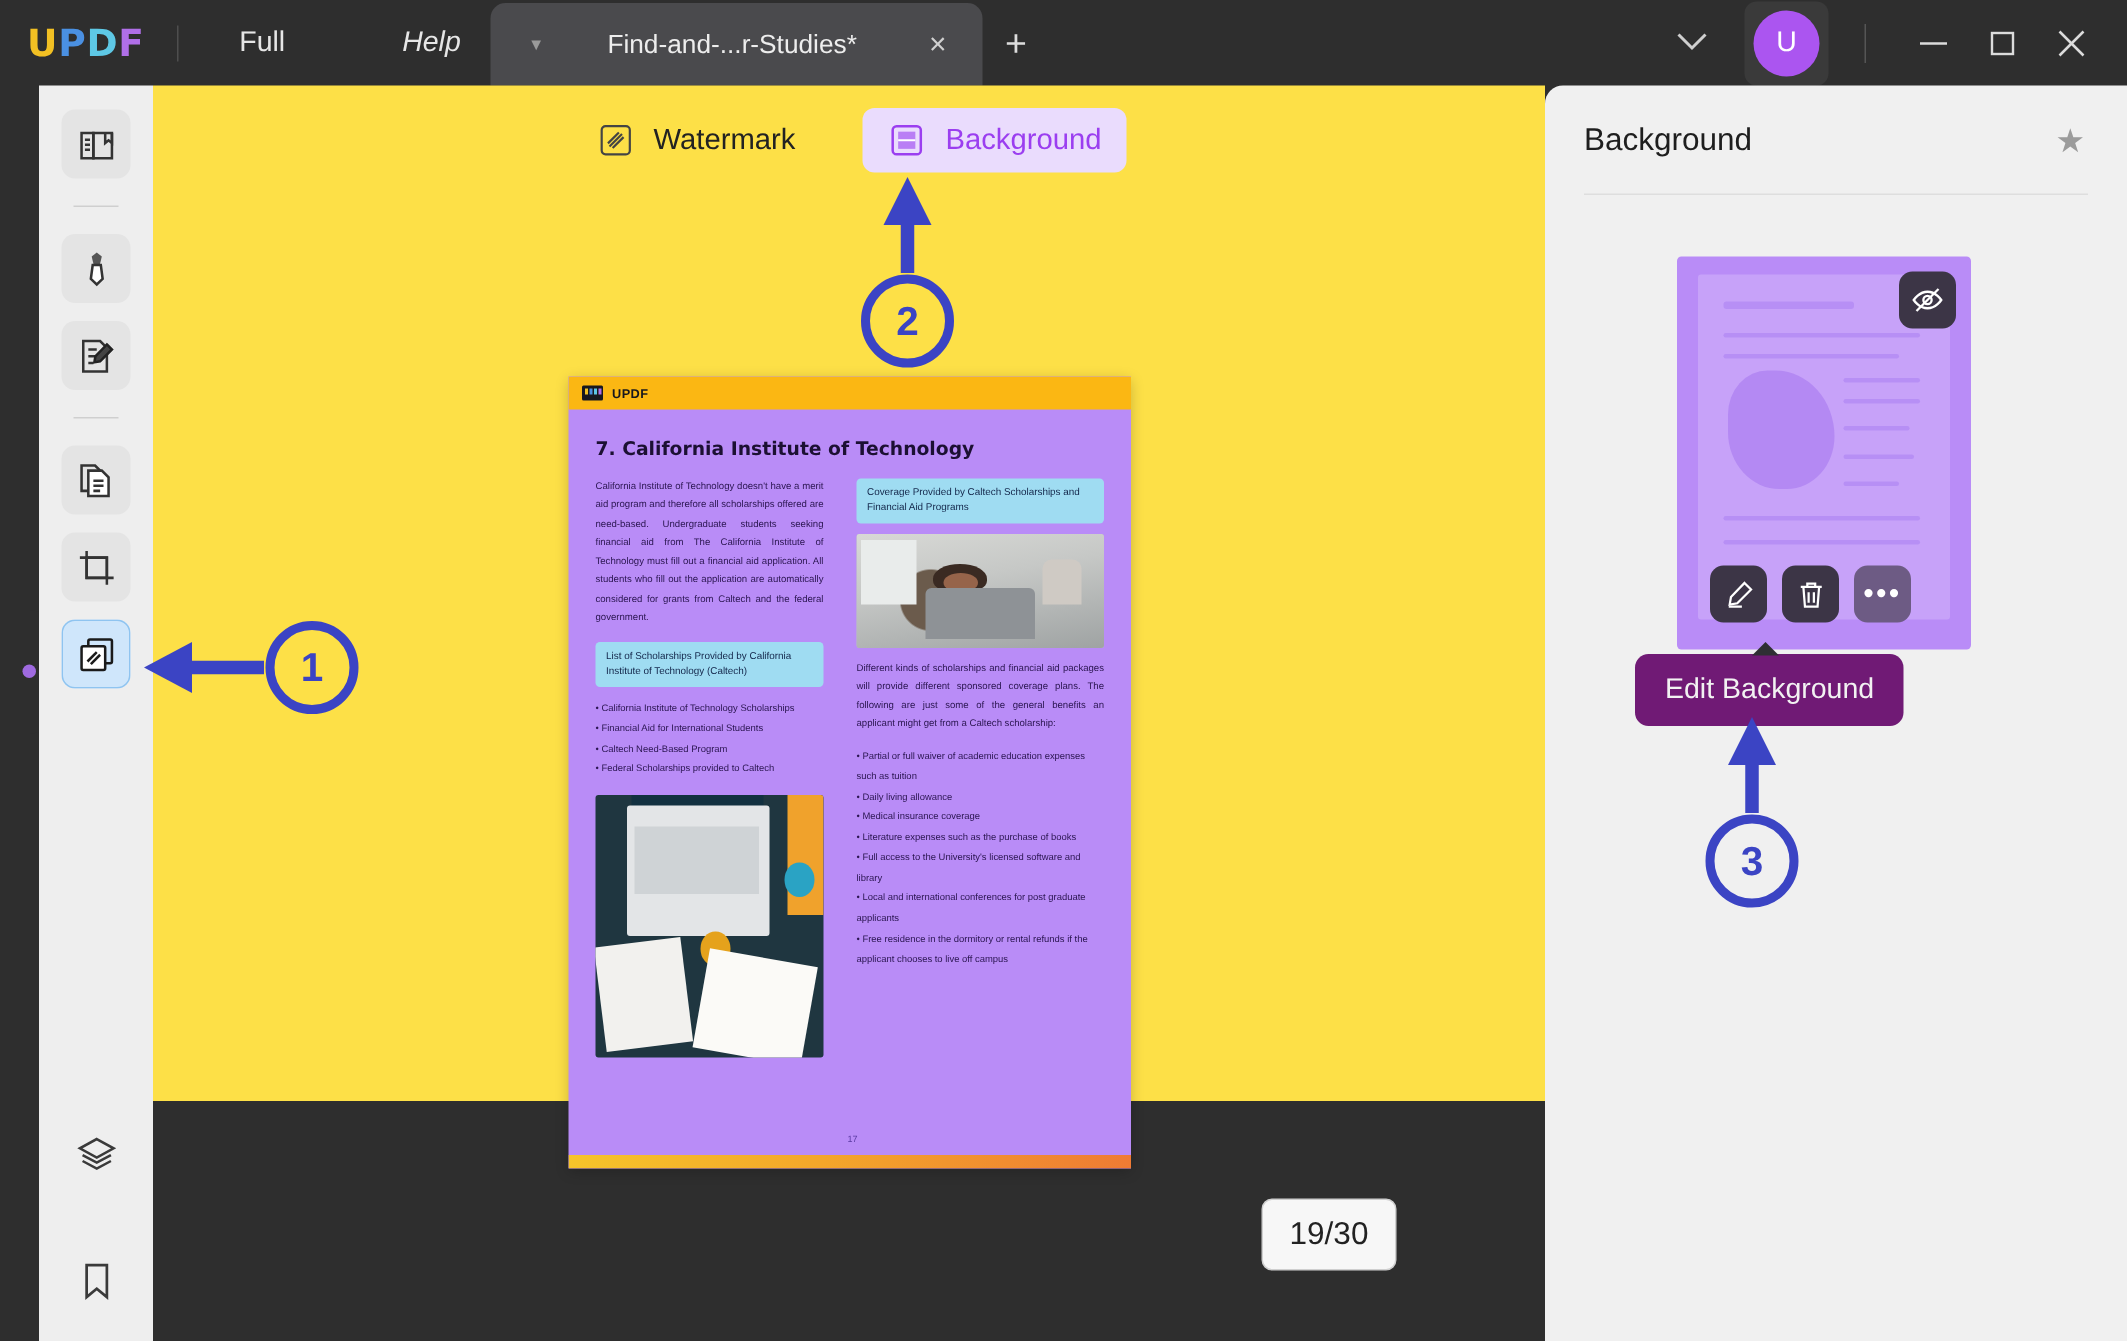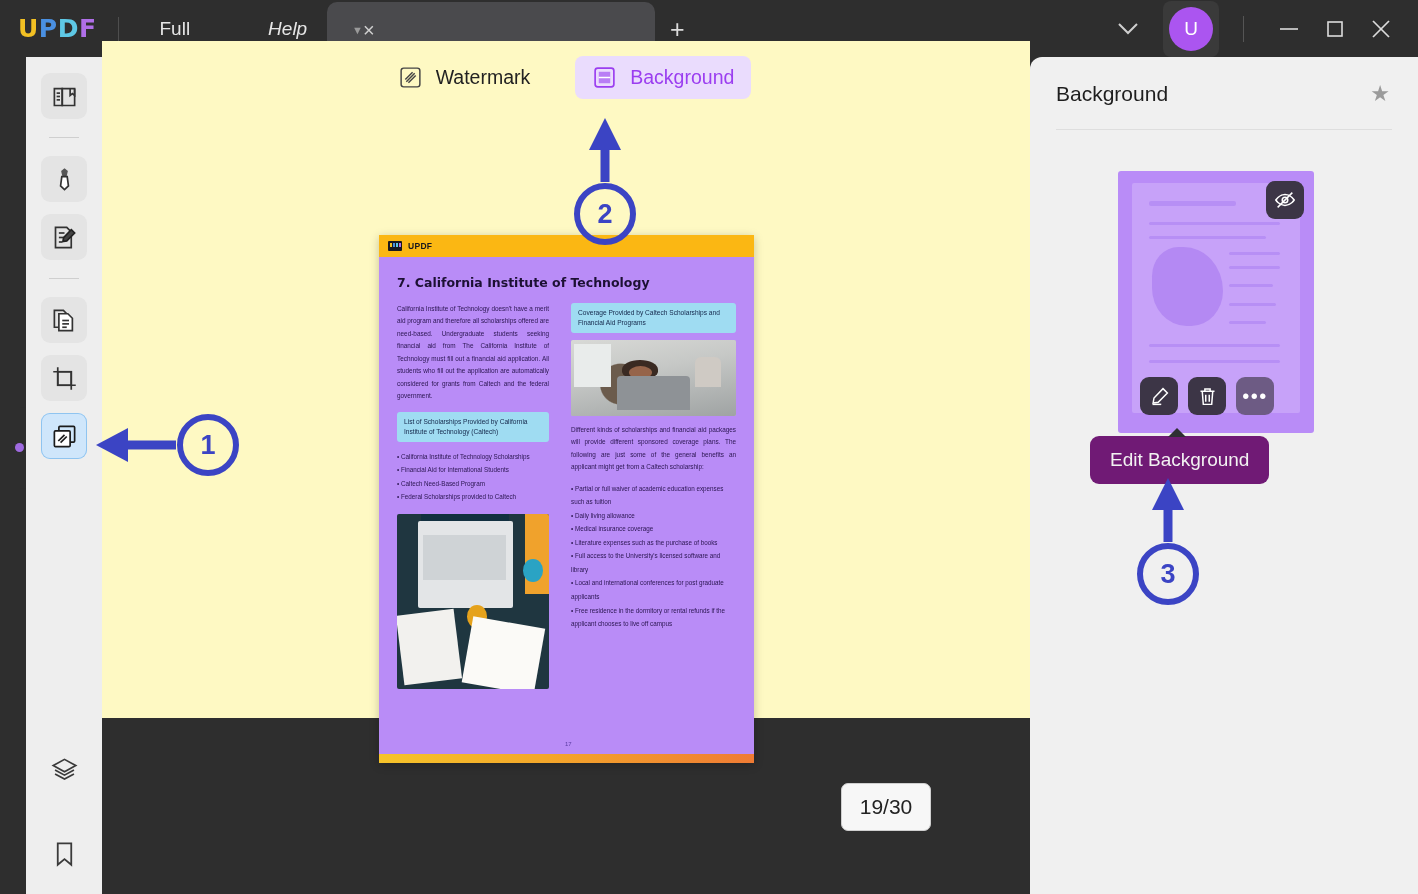--- a/index.html
+++ b/index.html
@@ -82,22 +82,22 @@
   }
   .tool.plain { background: transparent; }
   .tool.active { background: #cfe6fb; box-shadow: 0 0 0 1px #8fc4f0 inset; }
   .tool svg { display:block; }
   .tool-div { width: 30px; height: 1px; background: #cfcfcf; margin: 6px 0 18px; }
   .rail-bottom { margin-top: auto; padding-bottom: 18px; display:flex; flex-direction:column; align-items:center; }
   .rail-bottom .tool { margin-bottom: 38px; }
 
   
   .center {
-    position: absolute; left: 102px; top: 41px; width: 928px; height: 677px;
-    background: #fef9c3;
+    position: absolute; left: 102px; top: 57px; width: 928px; height: 677px;
+    background: #fde047;
   }
   .subtoolbar {
     position: absolute; left: 0; top: 0; width: 928px; height: 72px;
     display: flex; align-items: center; justify-content: center; gap: 0px;
   }
   .sub-btn {
     display: flex; align-items: center; gap: 13px; padding: 9px 17px; border-radius: 8px;
     cursor: pointer; color: #222; font-size: 19.5px;
   }
   .sub-btn.active { background: #eadcfd; color: #9b3ef0; }
@@ -242,20 +242,21 @@
   <div class="titlebar">
     <div class="logo">
       <span class="l1">U</span><span class="l2">P</span><span class="l3">D</span><span class="l4">F</span>
     </div>
     <div class="tb-sep"></div>
     <div class="menu-item">Full</div>
     <div class="menu-item">Help</div>
 
     <div class="tab">
       <span class="tab-caret">▼</span>
+      <span class="tab-title">Find-and-...r-Studies*</span>
       <span class="tab-close">×</span>
     </div>
     <div class="tab-plus">+</div>
 
     <div class="win-right">
       <div class="chev-down">
         <svg width="22" height="13" viewBox="0 0 22 13">
             <polyline points="2,2 11,11 20,2" fill="none" stroke="#cfcfcf" stroke-width="2"></polyline>
           </svg>
       </div>

